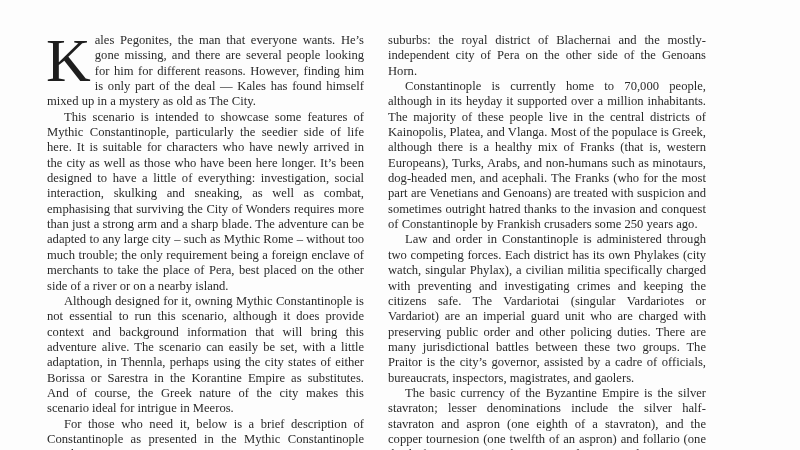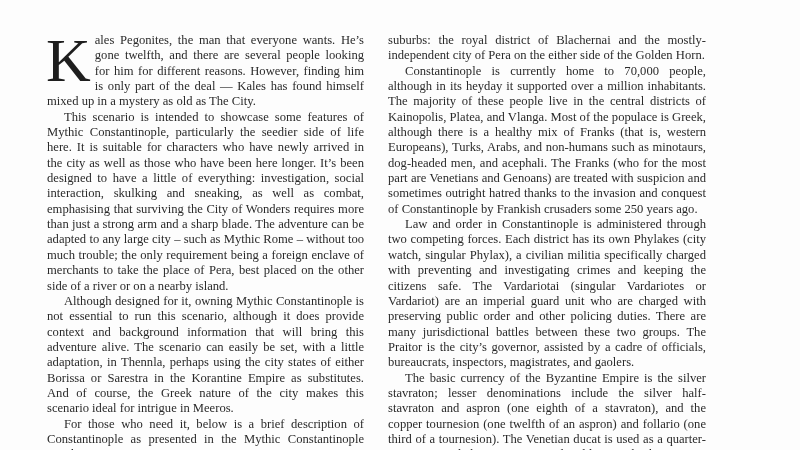--- a/index.html
+++ b/index.html
@@ -24,26 +24,26 @@
     float: left; font-size: 62px; line-height: 48px;
     margin: 3px 4px -2px -1px; color: #1e1e1e;
     font-family: "Liberation Serif", "DejaVu Serif", serif;
   }
 </style>
 </head>
 <body>
 
 <div class="page">
   <div class="col col-left">
-    <p class="first"><span class="dropcap">K</span><span>ales Pegonites, the man that everyone wants. He’s gone twelfth, and there are several people looking for him for different reasons. However, finding him is only part of the deal — Kales has found himself mixed up in a mystery as old as The City.</span></p>
+    <p class="first"><span class="dropcap">K</span><span>ales Pegonites, the man that everyone wants. He’s gone missing, and there are several people looking for him for different reasons. However, finding him is only part of the deal — Kales has found himself mixed up in a mystery as old as The City.</span></p>
     <p>This scenario is intended to showcase some features of Mythic Constantinople, particularly the seedier side of life here. It is suitable for characters who have newly arrived in the city as well as those who have been here longer. It’s been designed to have a little of everything: investigation, social interaction, skulking and sneaking, as well as combat, emphasising that surviving the City of Wonders requires more than just a strong arm and a sharp blade. The adven­ture can be adapted to any large city – such as Mythic Rome – with­out too much trouble; the only requirement being a foreign enclave of merchants to take the place of Pera, best placed on the other side of a river or on a nearby island.</p>
     <p>Although designed for it, owning Mythic Constantinople is not essential to run this scenario, although it does provide context and background information that will bring this adventure alive. The scenario can easily be set, with a little adaptation, in Thennla, per­haps using the city states of either Borissa or Sarestra in the Koran­tine Empire as substitutes. And of course, the Greek nature of the city makes this scenario ideal for intrigue in Meeros.</p>
     <p>For those who need it, below is a brief description of Constanti­nople as presented in the Mythic Constantinople supplement.</p>
 
   </div>
 
   <div class="col col-right">
-    <p class="noindent">suburbs: the royal district of Blachernai and the mostly-independent city of Pera on the either side of the Golden Horn.</p>
+    <p class="noindent">suburbs: the royal district of Blachernai and the mostly-independent city of Pera on the other side of the Genoans Horn.</p>
     <p>Constantinople is currently home to 70,000 people, although in its heyday it supported over a million inhabitants. The majority of these people live in the central districts of Kainopolis, Platea, and Vlanga. Most of the populace is Greek, although there is a healthy mix of Franks (that is, western Europeans), Turks, Arabs, and non-humans such as minotaurs, dog-headed men, and aceph­ali. The Franks (who for the most part are Venetians and Genoans) are treated with suspicion and sometimes outright hatred thanks to the invasion and conquest of Constantinople by Frankish crusaders some 250 years ago.</p>
     <p>Law and order in Constantinople is administered through two competing forces. Each district has its own Phylakes (city watch, sin­gular Phylax), a civilian militia specifically charged with preventing and investigating crimes and keeping the citizens safe. The Vardar­iotai (singular Vardariotes or Vardariot) are an imperial guard unit who are charged with preserving public order and other policing duties. There are many jurisdictional battles between these two groups. The Praitor is the city’s governor, assisted by a cadre of offi­cials, bureaucrats, inspectors, magistrates, and gaolers.</p>
     <p>The basic currency of the Byzantine Empire is the silver stavra­ton; lesser denominations include the silver half-stavraton and aspron (one eighth of a stavraton), and the copper tournesion (one twelfth of an aspron) and follario (one third of a tournesion). The Venetian ducat is used as a quarter-stavraton, and there is a nom­inal gold coin, the hyperpyon, worth two stavrata, One tournesion is equal to 1 CP, which makes an aspron approximately 1 SP and a</p>
   </div>
 </div>
 
 </body></html>

